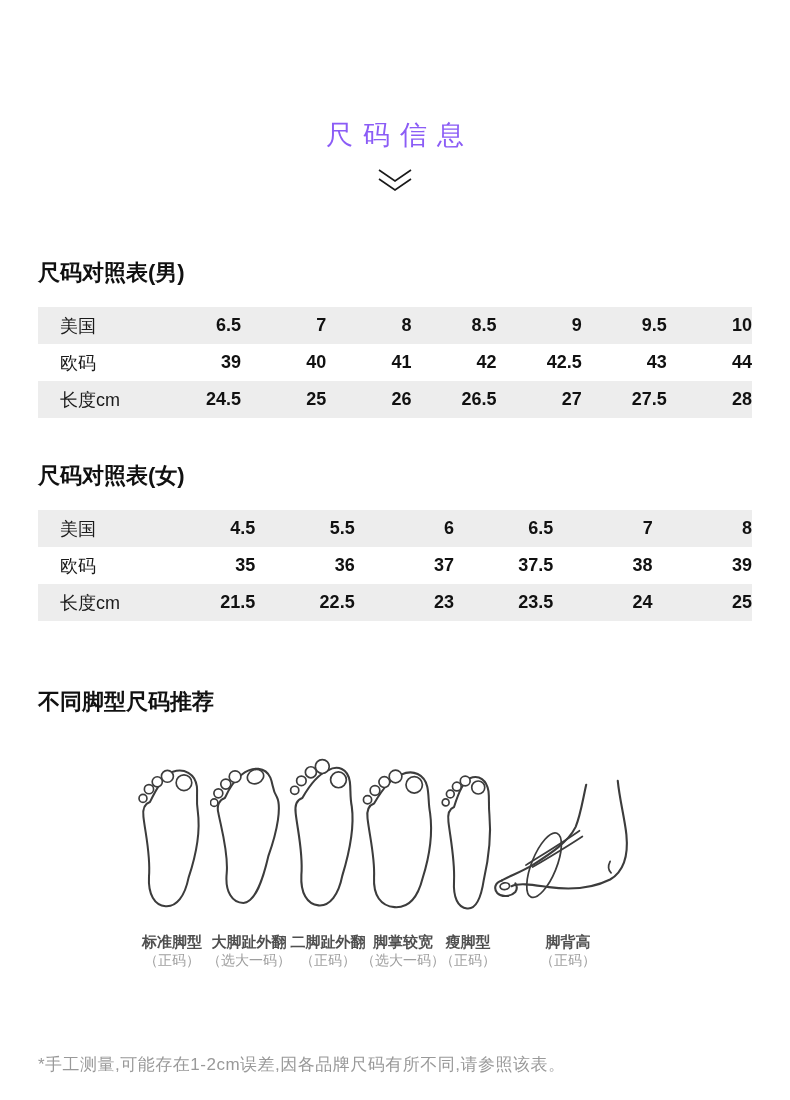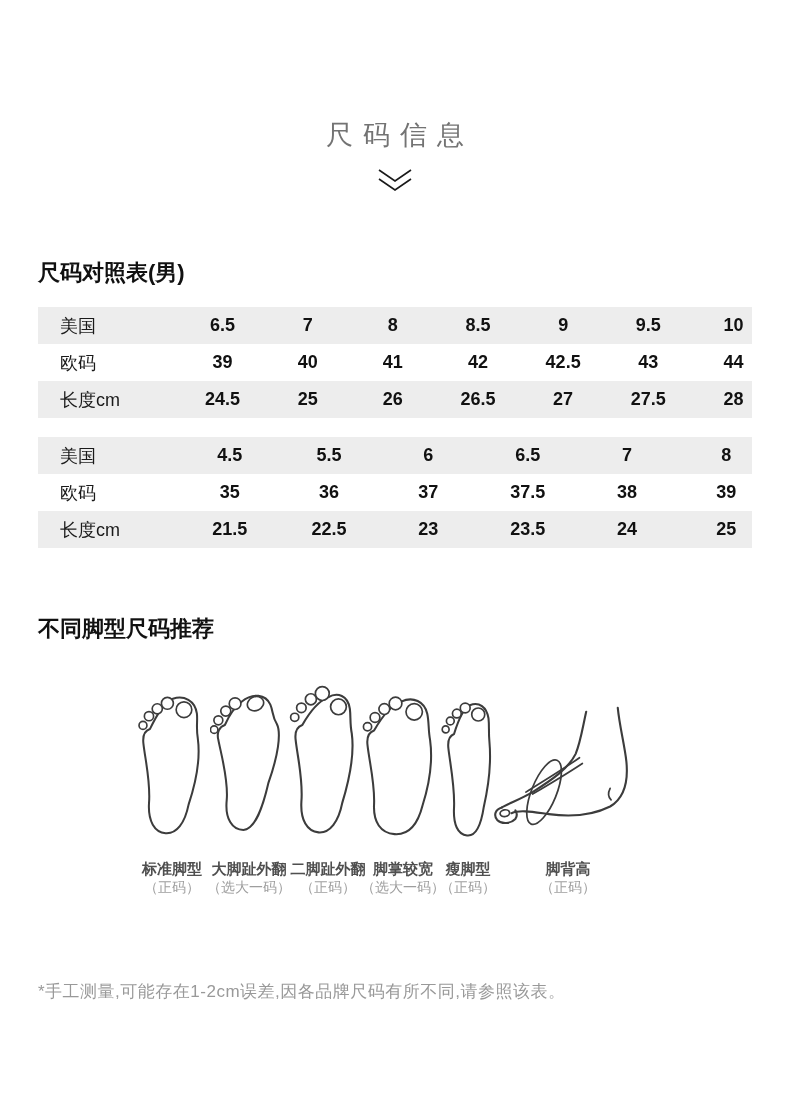--- a/index.html
+++ b/index.html
@@ -8,34 +8,34 @@
     position: relative;
     width: 790px; height: 1100px;
     margin: 0 auto;
     background: #fff;
     color: #1a1a1a;
     overflow: hidden;
   }
   
   .hero { padding-top: 100px; text-align: center; }
   .hero-en { font-size: 30px; font-weight: 700; letter-spacing: 1px; color: #111; }
-  .hero-zh { margin-top: 17px; font-size: 27px; font-weight: 400; letter-spacing: 10px; padding-left: 10px; color: #737373; }
+  .hero-zh { margin-top: 17px; font-size: 27px; font-weight: 400; letter-spacing: 10px; padding-left: 10px; color: #8b5cf6; }
   .hero-chevron { margin-top: 13px; }
   .hero-chevron svg { display: inline-block; }
   
   .sec-heading { margin-left: 38px; font-size: 22px; font-weight: 700; color: #111; }
   .h-men   { margin-top: 56px; }
   .h-women { margin-top: 43px; }
   .h-foot  { margin-top: 66px; }
   
   .size-table { width: 714px; margin: 19px 0 0 38px; }
   .t-row { display: flex; align-items: center; height: 37px; font-size: 18px; gap: 48px; }
   .t-row.stripe { background: #ededed; }
   .t-label { width: 118px; padding-left: 22px; font-weight: 500; color: #1a1a1a; }
-  .t-val { flex: 1; text-align: center; font-weight: 700; color: #111; }
+  .t-val { flex: 1; text-align: right; font-weight: 700; color: #111; }
   
   .figures { position: relative; height: 258px; margin-top: 34px; }
   .figure { position: absolute; top: 0; display: flex; flex-direction: column; align-items: center; }
   .svg-box { height: 162px; display: flex; align-items: flex-end; justify-content: center; }
   .foot-name { margin-top: 20px; font-size: 15px; font-weight: 700; color: #4f4f4f; white-space: nowrap; }
   .foot-advice { font-size: 14px; font-weight: 400; color: #9e9e9e; white-space: nowrap; }
   .fig-1 { left: 122px; width: 100px; }
   .fig-2 { left: 198px; width: 102px; }
   .fig-3 { left: 274px; width: 108px; }
   .fig-4 { left: 352px; width: 102px; }
@@ -89,20 +89,21 @@
       <div class="t-val">24.5</div>
       <div class="t-val">25</div>
       <div class="t-val">26</div>
       <div class="t-val">26.5</div>
       <div class="t-val">27</div>
       <div class="t-val">27.5</div>
       <div class="t-val">28</div>
     </div>
   </div>
 
+  <div class="sec-heading h-women">尺码对照表(女)</div>
   <div class="size-table">
     <div class="t-row stripe">
       <div class="t-label">美国</div>
       <div class="t-val">4.5</div>
       <div class="t-val">5.5</div>
       <div class="t-val">6</div>
       <div class="t-val">6.5</div>
       <div class="t-val">7</div>
       <div class="t-val">8</div>
     </div>

